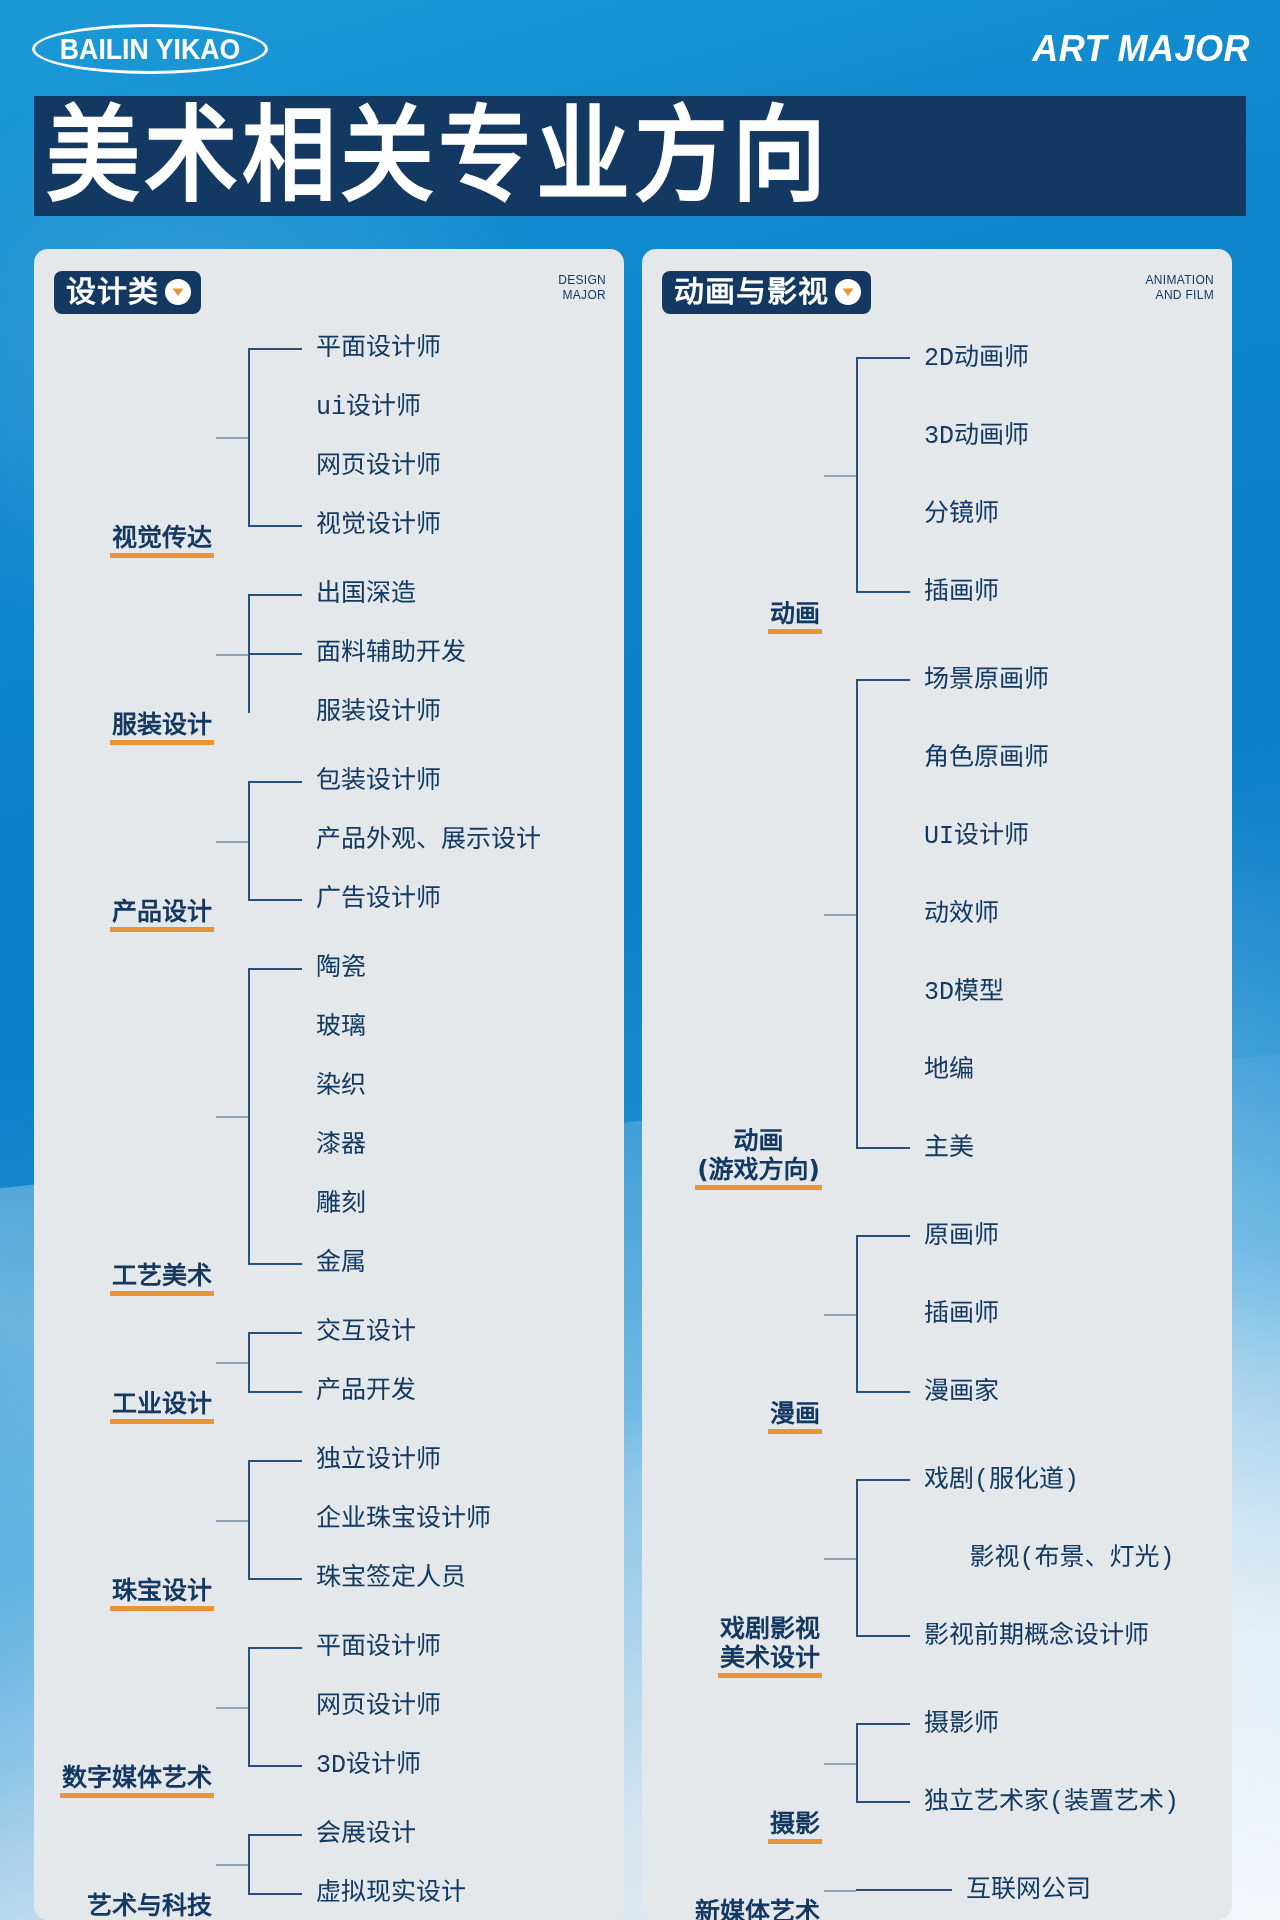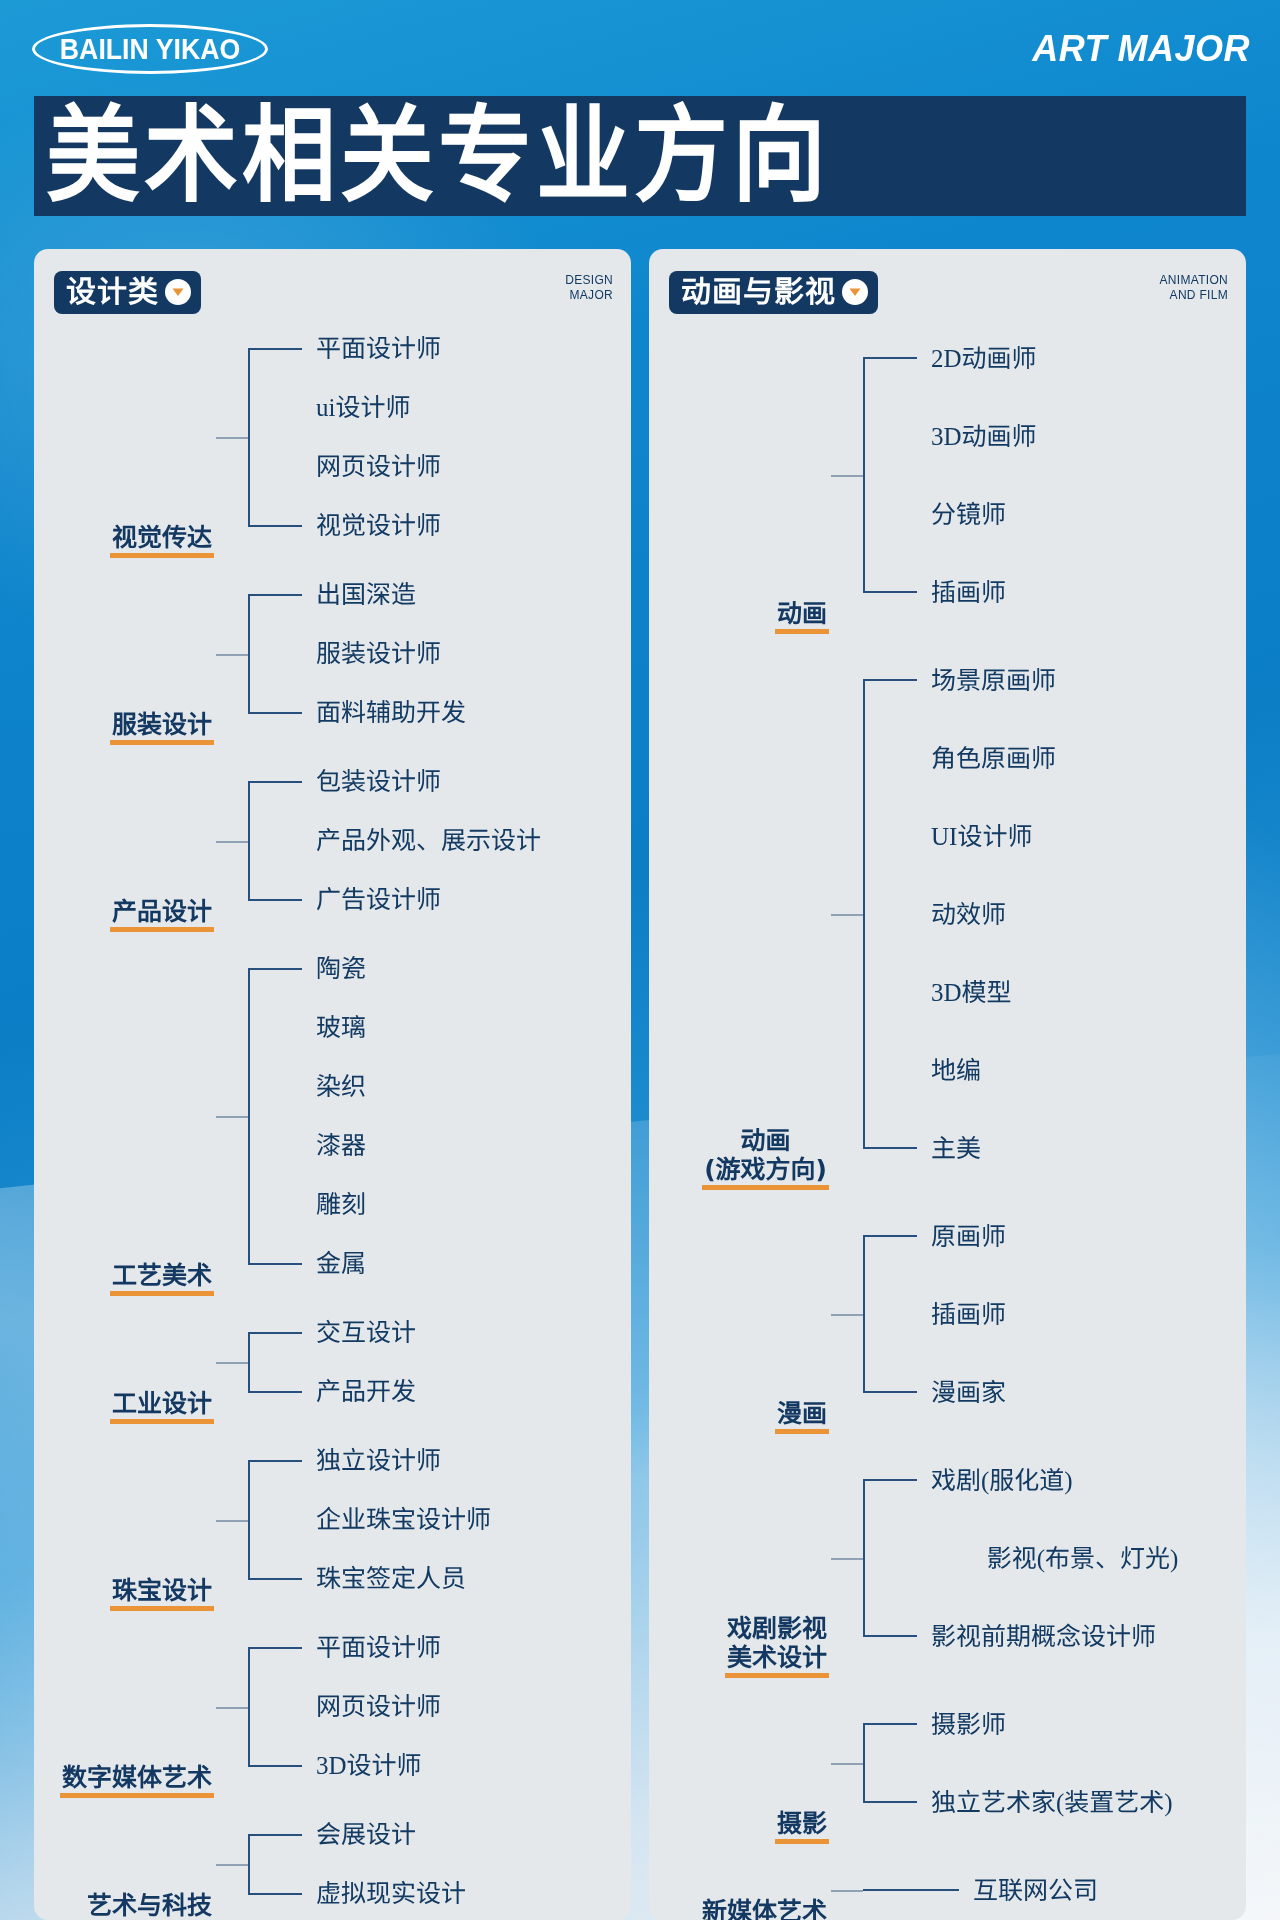--- a/index.html
+++ b/index.html
@@ -68,21 +68,21 @@
     white-space:nowrap;
     transform:scaleY(1.12);
     font-family:"DejaVu Sans","Liberation Sans",sans-serif;
   }
 
   
   .cards {
     position:relative;
     display:flex;
     gap:18px;
-    padding:33px 34px 0 34px;
+    padding:33px 48px 0 34px;
     height:1704px;
   }
   .card {
     flex:1 1 0;
     background:#e4e8ea;
     border-radius:14px;
     position:relative;
     padding:22px 0 0 0;
     overflow:hidden;
   }
@@ -158,21 +158,21 @@
     position:relative;
   }
   .leaf-line {
     flex:0 0 54px; height:2px; background:#28507f; margin-right:14px;
   }
   .leaf-text {
     color:#123a63;
     font-size:25px;
     line-height:1;
     white-space:nowrap;
-    font-family:Liberation Serif, serif;
+    font-family:Liberation Mono, monospace;
   }
   .group.single .leaf-line { flex:0 0 96px; }
 </style>
 </head>
 <body>
 
 <div class="bg-sweep-c"></div>
 <div class="bg-sweep-b"></div>
 <div class="bg-sweep-a"></div>
 
@@ -231,26 +231,26 @@
             <div class="grp-label">服装设计</div>
           </div>
           <div class="stem"></div>
           <div class="branches">
             <div class="spine" style="top: 29.5px; height: 118px;"></div>
             <div class="leaf" style="height: 59px;">
               <div class="leaf-line"></div>
               <div class="leaf-text">出国深造</div>
             </div>
             <div class="leaf" style="height: 59px;">
+              <div class="leaf-line"></div>
+              <div class="leaf-text">面料辅助开发</div>
+            </div>
+            <div class="leaf" style="height: 59px;">
               <div class="leaf-line" style="visibility: hidden;"></div>
               <div class="leaf-text">服装设计师</div>
-            </div>
-            <div class="leaf" style="height: 59px;">
-              <div class="leaf-line"></div>
-              <div class="leaf-text">面料辅助开发</div>
             </div>
           </div>
         </div>
         <div class="group" style="height: 177px; margin-bottom: 10px;">
           <div class="grp-label-col">
             <div class="grp-label">产品设计</div>
           </div>
           <div class="stem"></div>
           <div class="branches">
             <div class="spine" style="top: 29.5px; height: 118px;"></div>

